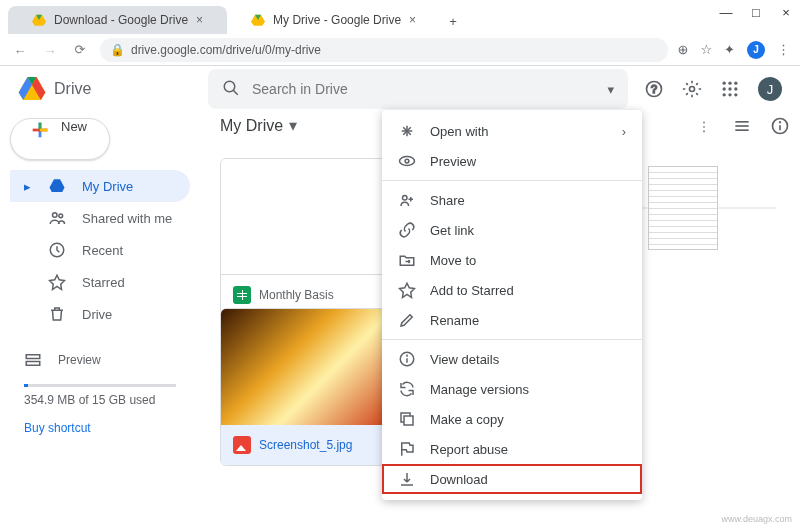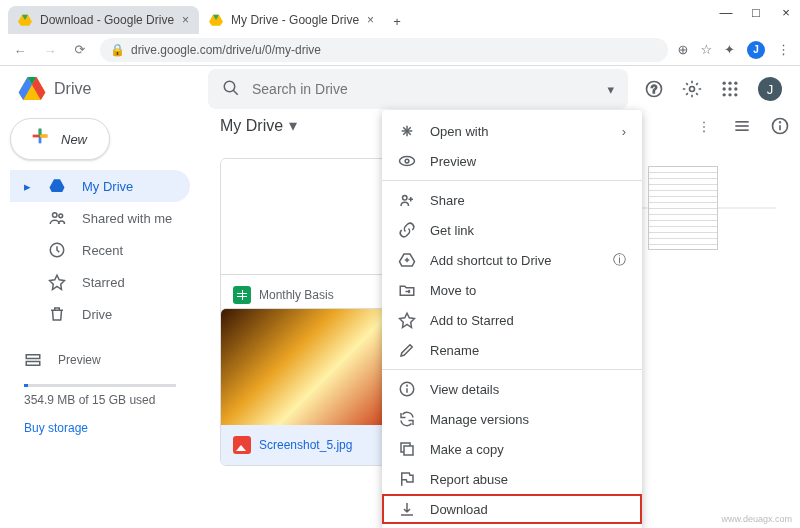--- a/index.html
+++ b/index.html
@@ -1,20 +1,20 @@
 <!DOCTYPE html>
 <html><head>
 <meta charset="utf-8">
 <style>
 * { margin:0; padding:0; box-sizing:border-box; font-family:Arial,Helvetica,sans-serif; }
 body { width:800px; height:528px; background:#fff; overflow:hidden; position:relative; font-size:13px; color:#3c4043; }
 .win { position:absolute; top:6px; right:8px; display:flex; gap:18px; }
 .win span { width:12px; height:12px; display:flex; align-items:center; justify-content:center; color:#333; }
 .tabbar { position:absolute; top:6px; left:8px; display:flex; align-items:flex-end; height:28px; }
-.tab { height:28px; display:flex; align-items:center; padding:0 10px; background:#dee1e6; border-radius:8px 8px 0 0; color:#444; gap:8px; min-width:170px; font-size:12px; }
+.tab { height:28px; display:flex; align-items:center; padding:0 24px; background:#dee1e6; border-radius:8px 8px 0 0; color:#444; gap:8px; min-width:170px; font-size:12px; }
 .tab.active { background:#fff; }
 .tab .favicon { width:14px; height:14px; display:flex; align-items:center; justify-content:center; }
 .tab .tclose { margin-left:auto; color:#666; }
 .newtab { width:26px; height:26px; display:flex; align-items:center; justify-content:center; color:#555; }
 .addr { position:absolute; top:34px; left:0; right:0; height:32px; border-bottom:1px solid #dadce0; display:flex; align-items:center; padding:0 10px; background:#fff; gap:10px; }
 .addr .ic { color:#7a7a7a; width:20px; text-align:center; }
 .url-wrap { flex:1; display:flex; align-items:center; gap:6px; background:#f1f3f4; border-radius:14px; height:24px; padding:0 10px; font-size:12px; color:#595959;}
 .url-wrap .lock { color:#7a7a7a; }
 .addr-right { display:flex; gap:12px; align-items:center; color:#5f6368; }
 .avatar { width:18px; height:18px; border-radius:50%; background:#1a73e8; color:#fff; display:flex; align-items:center; justify-content:center; font-size:10px; font-weight:bold; }
@@ -22,21 +22,21 @@
 .drive-logo { display:flex; align-items:center; gap:8px; width:190px;}
 .drive-logo svg { width:28px; height:24px; }
 .drive-logo span { font-size:16px; color:#5f6368; }
 .search { flex:1; max-width:420px; height:40px; background:#f1f3f4; border-radius:8px; display:flex; align-items:center; padding:0 14px; gap:12px; color:#5f6368; }
 .search input { border:none; background:transparent; flex:1; font-size:14px; color:#5f6368; outline:none; }
 .search .down { color:#5f6368; }
 .hdr-right { margin-left:auto; display:flex; gap:18px; align-items:center; color:#5f6368; }
 .hdr-right .ico, .toolbar .ico { width:20px; height:20px; display:flex; align-items:center;justify-content:center; }
 .bigavatar { width:24px; height:24px; border-radius:50%; background:#455a64; color:#fff; display:flex; align-items:center;justify-content:center; font-size:13px; }
 .sidebar { position:absolute; top:112px; left:0; width:200px; padding:6px 10px 0 10px; }
-.newbtn { display:flex; align-items:center; gap:10px; border:1px solid #dadce0; background:#fff; border-radius:22px; height:42px; padding:0 18px; box-shadow:0 1px 2px rgba(60,64,67,.2); width:100px; margin-bottom:10px;font-style:italic; }
+.newbtn { display:flex; align-items:flex-start; gap:10px; border:1px solid #dadce0; background:#fff; border-radius:22px; height:42px; padding:0 18px; box-shadow:0 1px 2px rgba(60,64,67,.2); width:100px; margin-bottom:10px; }
 .newbtn .plus { font-size:22px; }
 .sb { display:flex; align-items:center; gap:16px; height:32px; padding:0 14px; border-radius:0 16px 16px 0; color:#5f6368; }
 .sb.active { background:#e8f0fe; color:#1967d2; font-weight:500; }
 .sb .caret { width:8px; color:#1967d2; }
 .sb svg { width:18px; height:18px; }
 .storage { margin-top:14px; padding:0 14px; color:#5f6368; font-size:12px; }
 .storage .bar { height:3px; background:#dadce0; margin:8px 0 6px; position:relative; }
 .storage .bar::before { content:""; position:absolute; left:0; top:0; height:100%; width:2.5%; background:#1a73e8; }
 .storage .buy { color:#1a73e8; margin-top:14px; display:block; }
 .main { position:absolute; top:116px; left:220px; right:42px; }
@@ -217,21 +217,21 @@
   <div class="storage">
     <div class="sb" style="padding:0">
       <svg viewBox="0 0 24 24" fill="none" stroke="#5f6368" stroke-width="2">
           <rect x="3" y="5" width="18" height="5"></rect>
           <rect x="3" y="14" width="18" height="5"></rect>
         </svg>
       <span>Preview</span>
     </div>
     <div class="bar"></div>
     <div>354.9 MB of 15 GB used</div>
-    <a class="buy">Buy storage</a>
+    <a class="buy">Buy shortcut</a>
   </div>
 </div>
 
 <div class="main">
   <h2>
       <span>My Drive</span> 
       <span class="dd">▾</span>
     </h2>
   <hr class="softhr">
 </div>
@@ -303,28 +303,20 @@
       <span>Share</span>
     </div>
   <div class="mi">
       <svg viewBox="0 0 24 24" fill="none" stroke="currentColor" stroke-width="2">
         <path d="M10 14a5 5 0 0 1 0-7l3-3a5 5 0 0 1 7 7l-1 1M14 10a5 5 0 0 1 0 7l-3 3a5 5 0 0 1-7-7l1-1"></path>
       </svg>
       <span>Get link</span>
     </div>
   <div class="mi">
       <svg viewBox="0 0 24 24" fill="none" stroke="currentColor" stroke-width="2">
-        <polygon points="8,4 16,4 22,14 19,20 5,20 2,14"></polygon>
-        <path d="M12 9v6M9 12h6"></path>
-      </svg>
-      <span>Add shortcut to Drive</span>
-      <span class="help">ⓘ</span>
-    </div>
-  <div class="mi">
-      <svg viewBox="0 0 24 24" fill="none" stroke="currentColor" stroke-width="2">
         <path d="M3 7h6l2 2h10v10H3z"></path>
         <path d="M10 14h6m0 0l-2-2m2 2l-2 2"></path>
       </svg>
       <span>Move to</span>
     </div>
   <div class="mi">
       <svg viewBox="0 0 24 24" fill="none" stroke="currentColor" stroke-width="2">
         <polygon points="12,3 15,9 22,10 17,15 18,22 12,18 6,22 7,15 2,10 9,9"></polygon>
       </svg>
       <span>Add to Starred</span>

